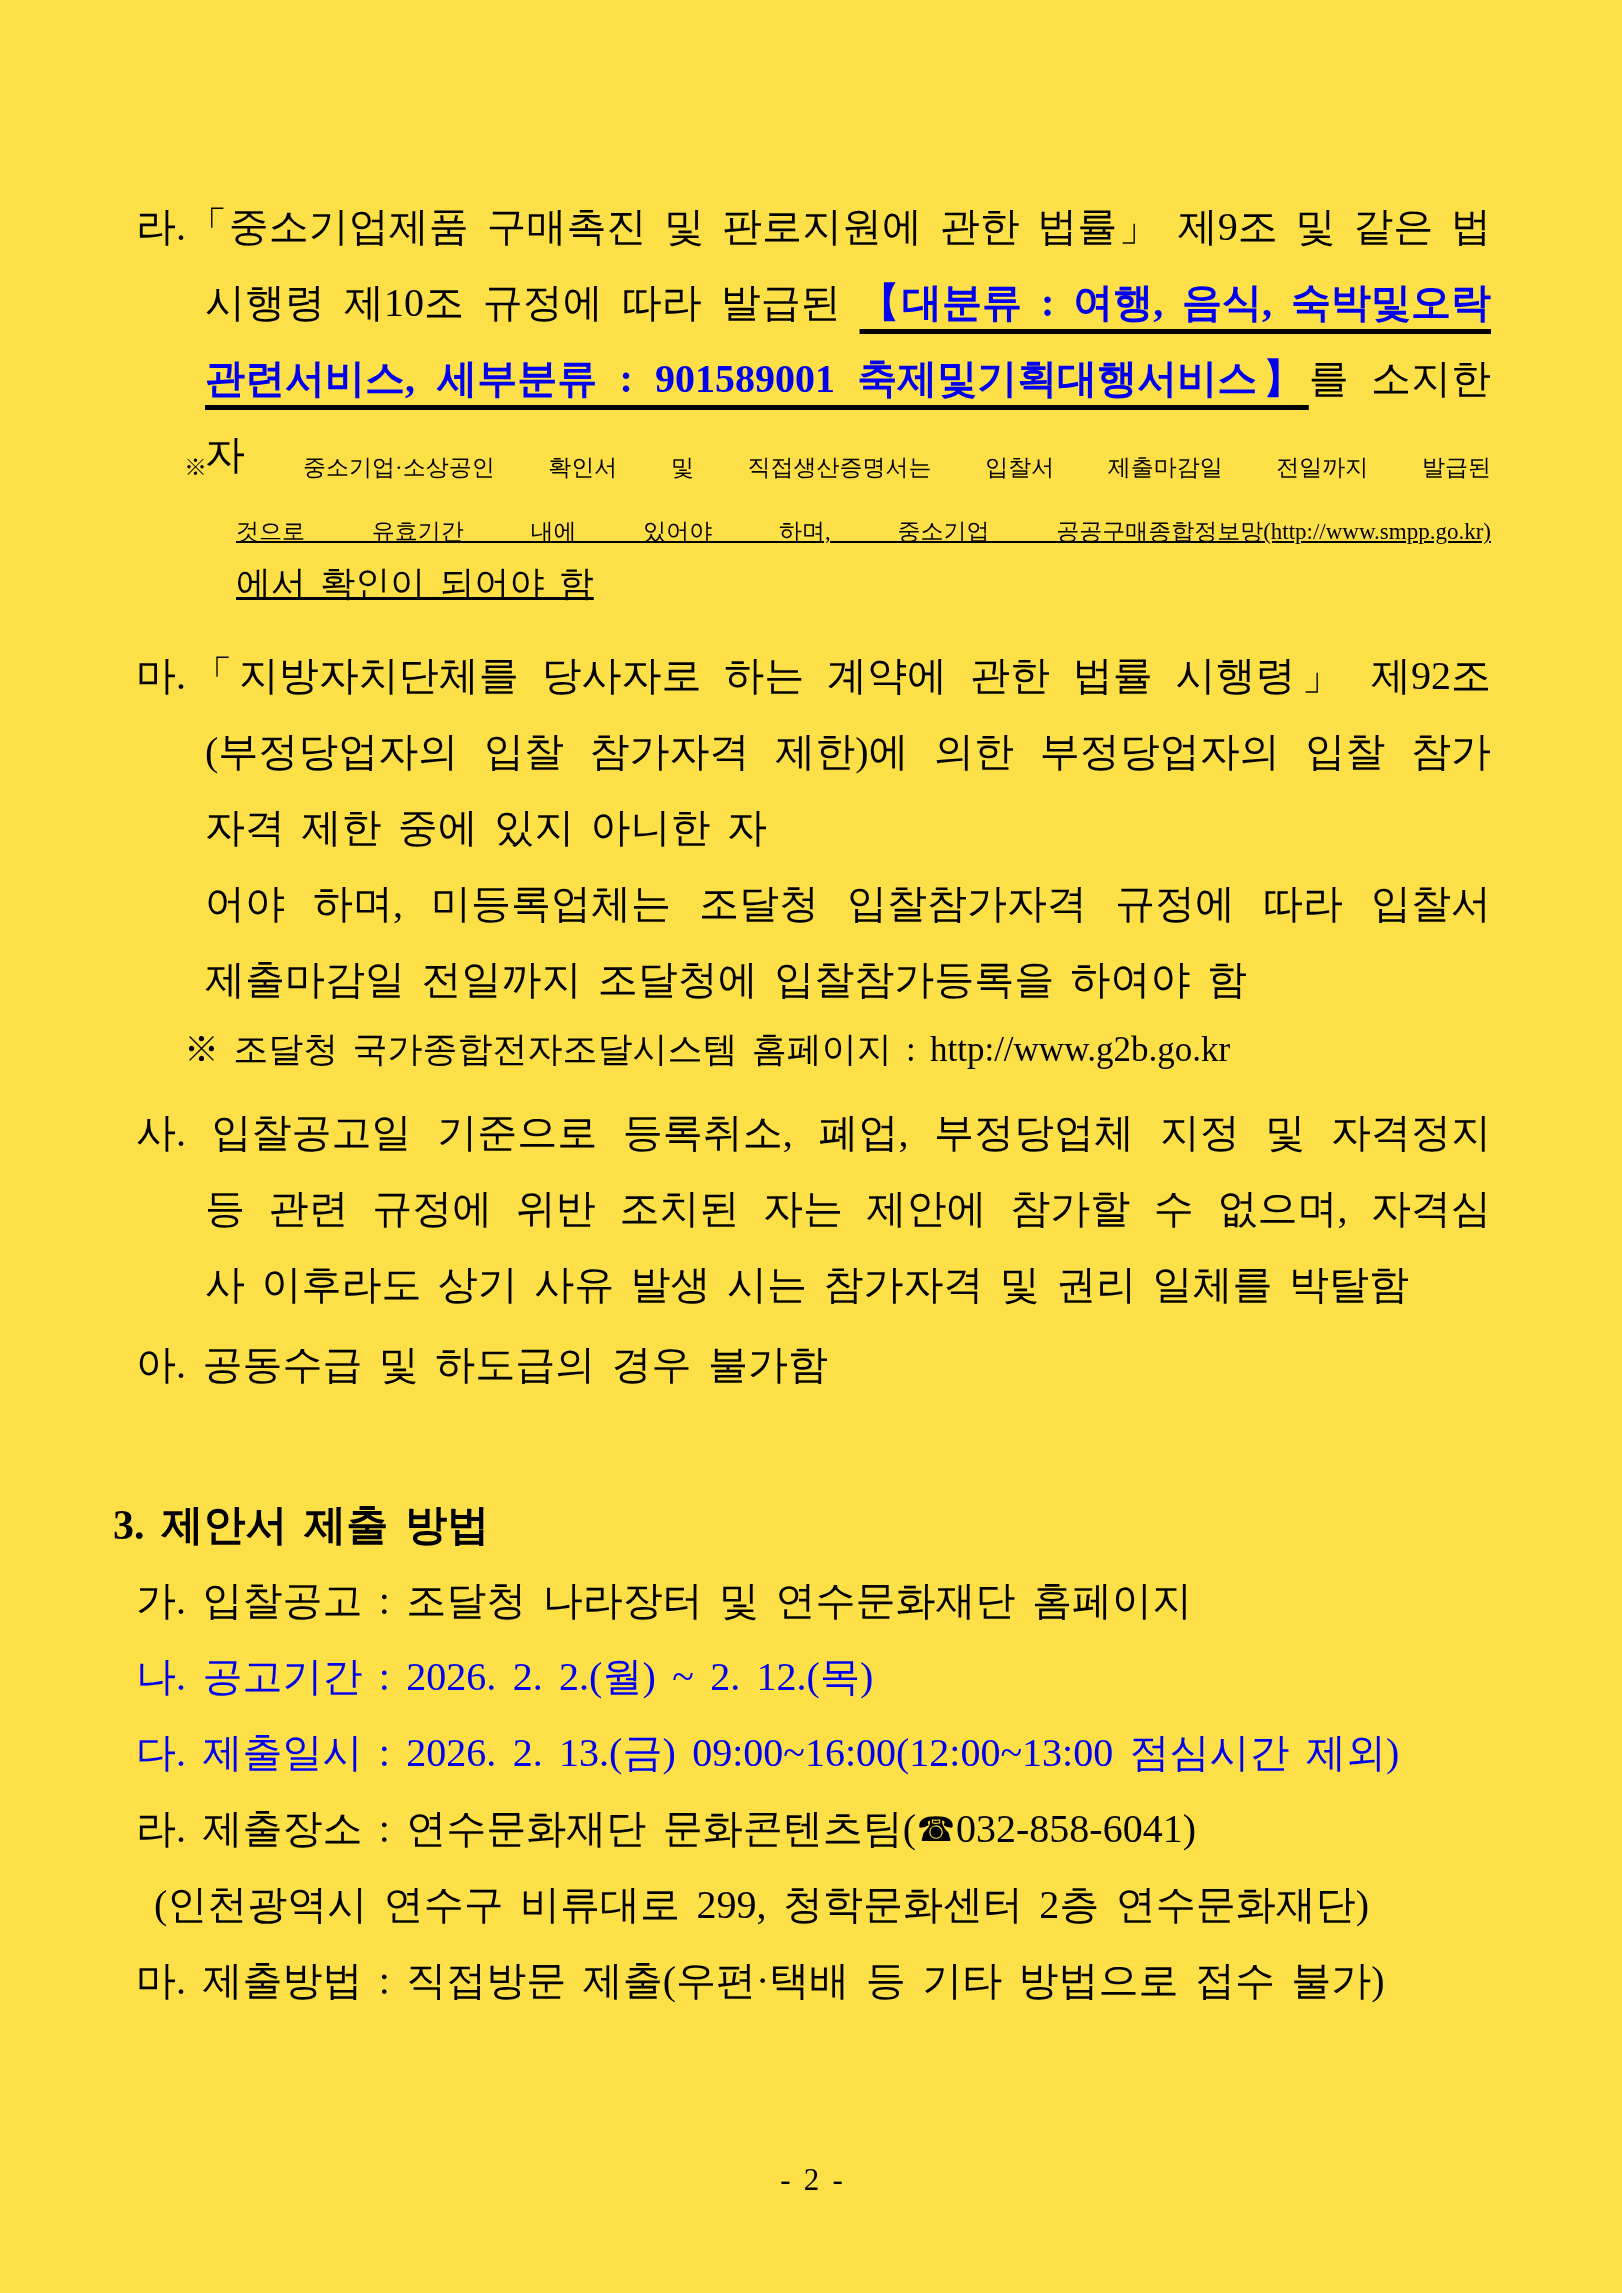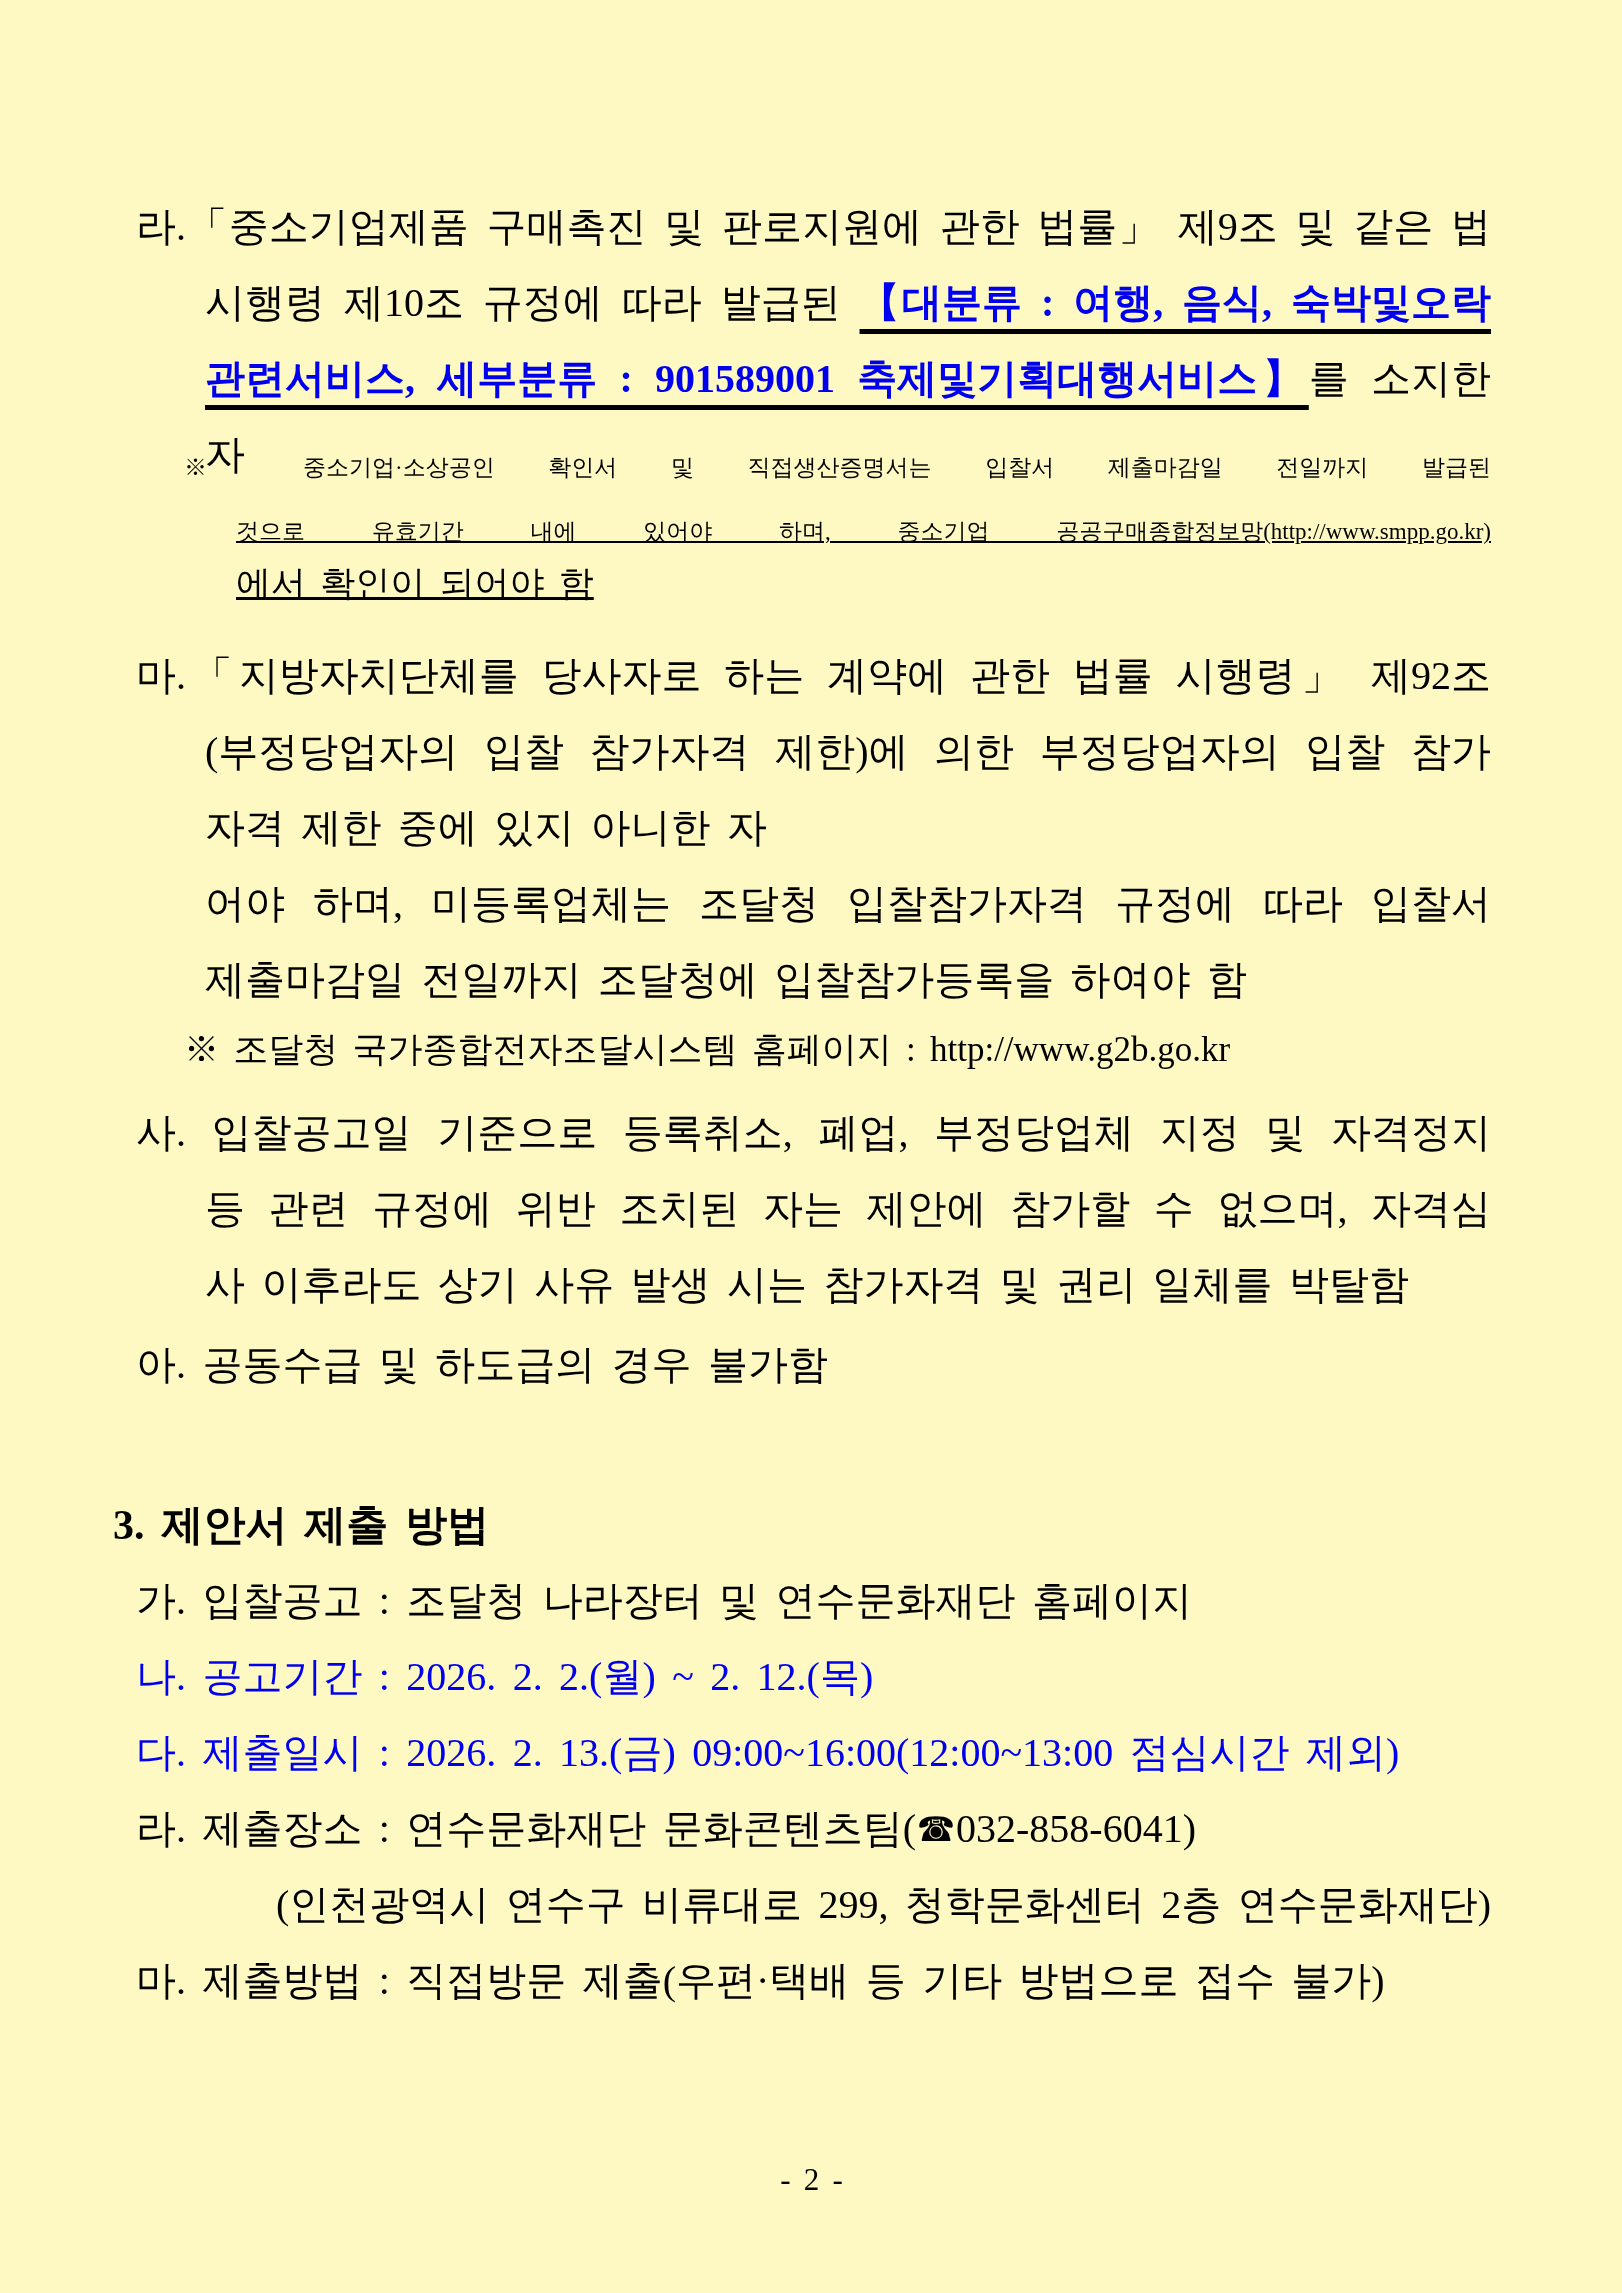--- a/index.html
+++ b/index.html
@@ -1,20 +1,20 @@
 <!DOCTYPE html>
 <html style="--accent: #0000ee; --underline: #000000;font-size:14.5px"><head>
 <meta charset="utf-8">
 <style>
   html, body { margin: 0; padding: 0; background: #ffffff; }
   .page {
     position: relative;
     width: 1623px;
     height: 2294px;
-    background: #fef9c3;
+    background: #fde047;
     overflow: hidden;
     font-family: "Liberation Serif", "DejaVu Serif", serif;
     color: #000000;
   }
   .content {
     position: absolute;
     left: 136px;
     top: 189px;
     width: 1355px;
   }
@@ -52,21 +52,21 @@
     word-spacing: 5.5px;
   }
   .hd {
     font-size: 42px;
     font-weight: bold;
     line-height: 76px;
     height: 76px;
     white-space: nowrap;
     word-spacing: 6.4px;
   }
-  .i20  { margin-left: 18px; text-align: right; }
+  .i20  { margin-left: 18px; }
   .i53  { margin-left: 48px; }
   .i76  { margin-left: 69px; }
   .i110 { margin-left: 100px; text-decoration: underline; }
   .ineg { margin-left: -23px; }
   .mt4  { margin-top: 3.6px; }
   .mt8  { margin-top: 7.3px; }
   .mt14 { margin-top: 12.7px; }
   .mt24 { margin-top: 22px; }
   .mt92 { margin-top: 84px; }
   .blue { color: var(--accent, #0000ee); }

